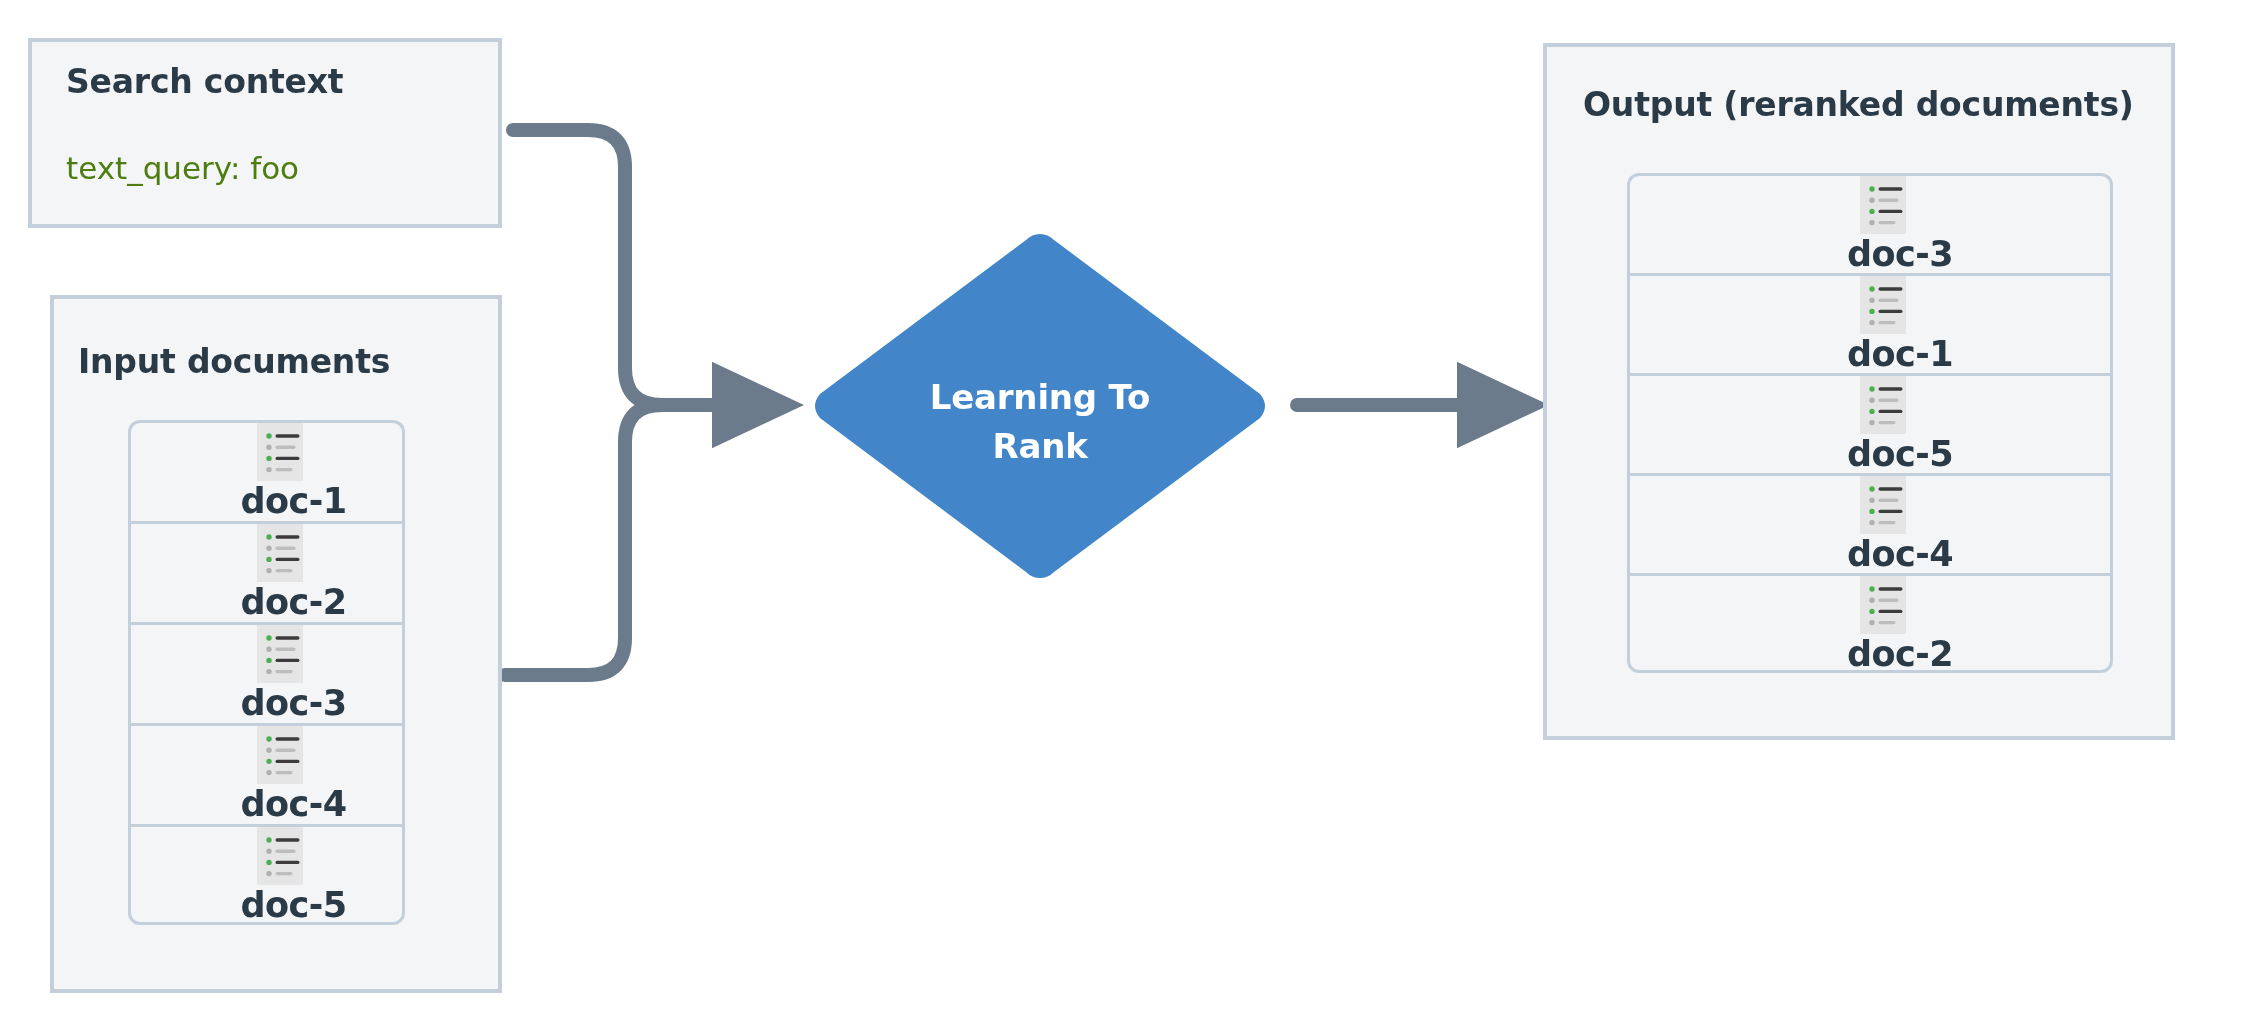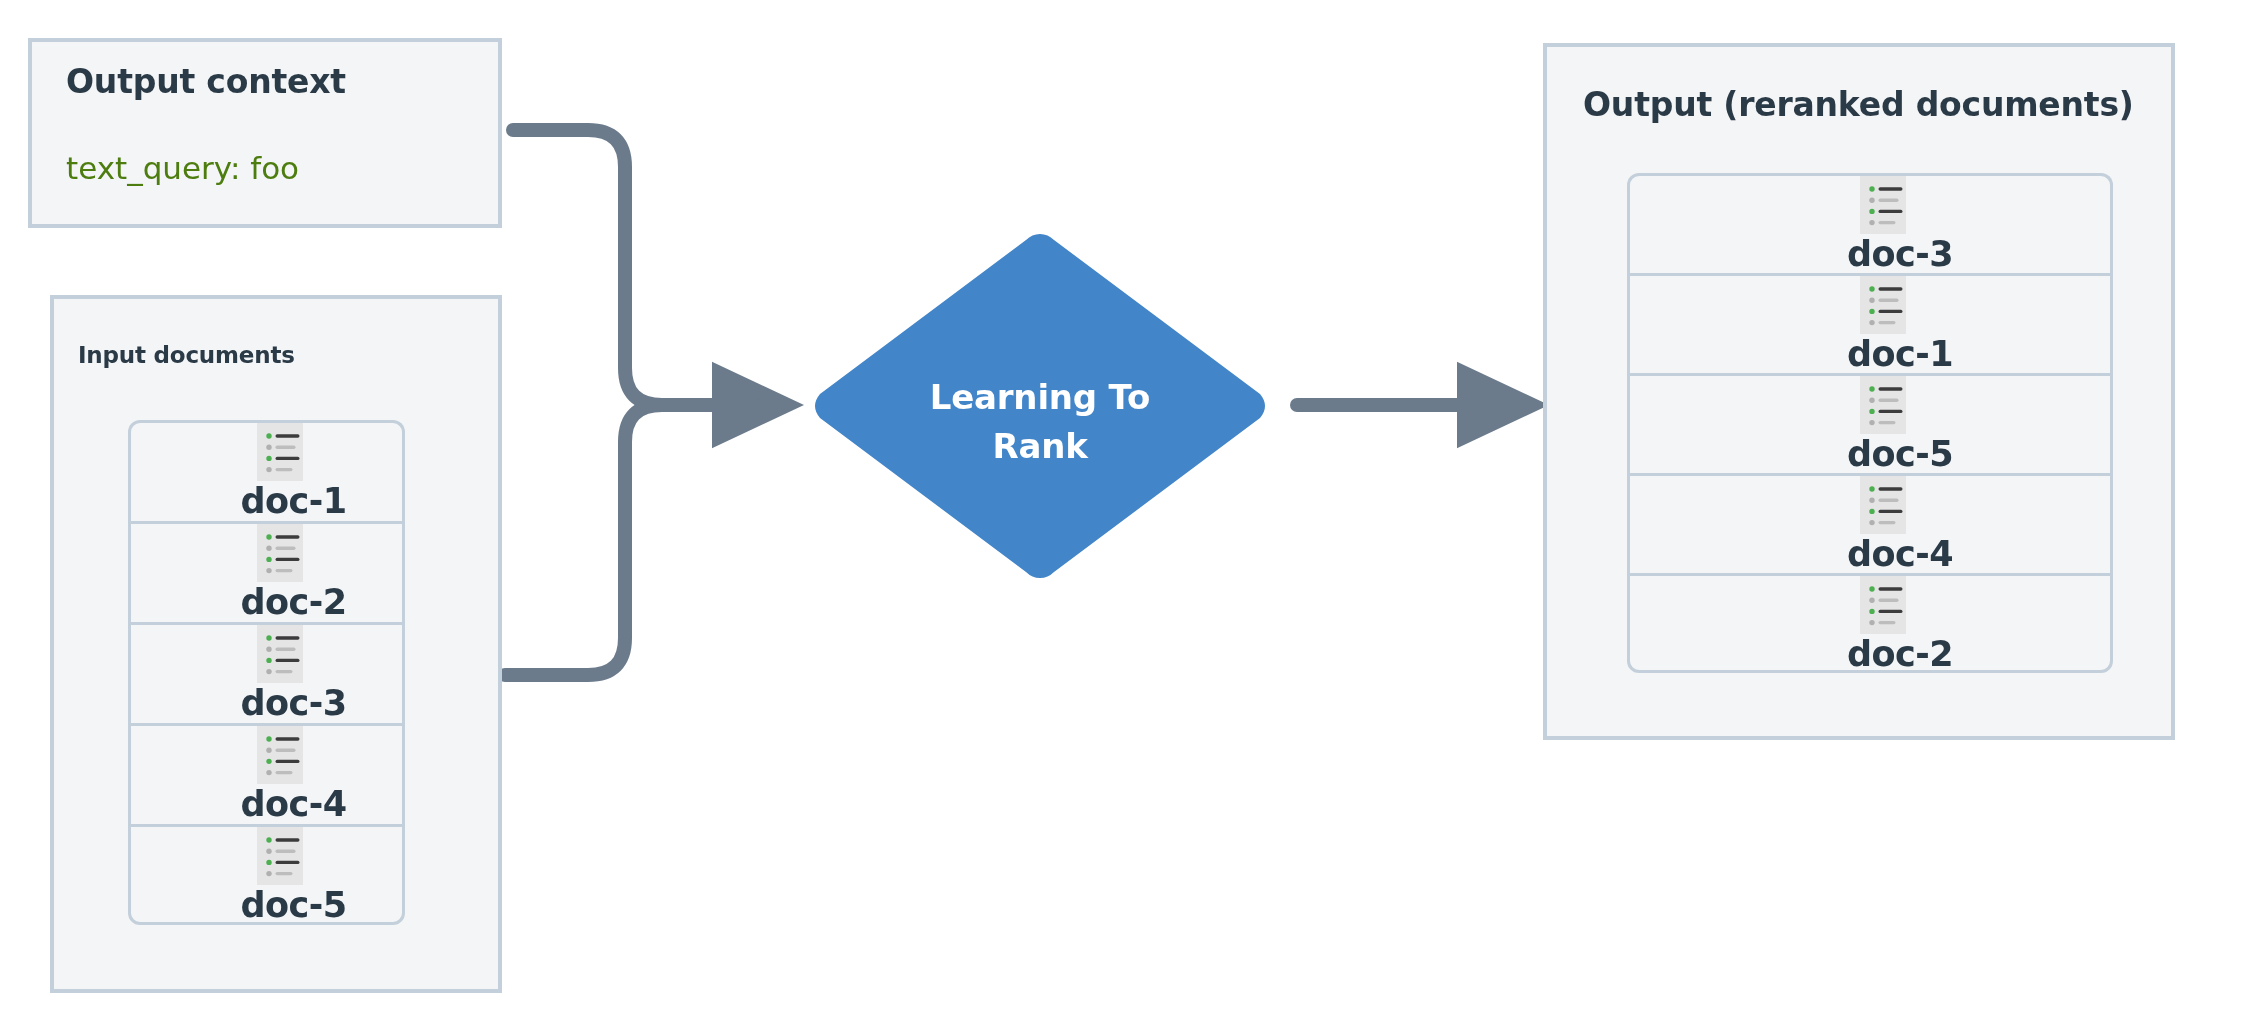--- a/index.html
+++ b/index.html
@@ -42,21 +42,21 @@
     white-space: nowrap;
   }
 
   
   #search-context-box { left: 28px;  top: 38px;  width: 474px; height: 190px; }
   #input-docs-box     { left: 50px;  top: 295px; width: 452px; height: 698px; }
   #output-box         { left: 1543px; top: 43px; width: 632px; height: 697px; }
 
   #search-context-title { left: 66px;  top: 62px;  font-size: 33px; }
   #search-context-query { left: 66px;  top: 150px; font-size: 31px; }
-  #input-docs-title     { left: 78px;  top: 342px; font-size: 23px; }
+  #input-docs-title     { left: 78px;  top: 342px; font-size: 33px; }
   #output-title         { left: 1583px; top: 85px; font-size: 33px; }
 
   
   .doc-list {
     position: absolute;
     box-sizing: border-box;
   }
   #input-doc-list  { left: 128px;  top: 420px; width: 277px; }
   #output-doc-list { left: 1627px; top: 173px; width: 486px; }
 
@@ -154,21 +154,21 @@
     </defs>
 
     <path d="M 513 130 L 588 130 Q 625 130 625 167 L 625 368 Q 625 405 662 405 L 755 405" fill="none" stroke="#6b7b8c" stroke-width="14" stroke-linecap="round" stroke-linejoin="round" marker-end="url(#arrowhead)"></path>
 
     <path d="M 505 675 L 588 675 Q 625 675 625 638 L 625 442 Q 625 405 662 405 L 755 405" fill="none" stroke="#6b7b8c" stroke-width="14" stroke-linecap="round" stroke-linejoin="round"></path>
 
     <path d="M 1297 405 L 1500 405" fill="none" stroke="#6b7b8c" stroke-width="14" stroke-linecap="round" marker-end="url(#arrowhead)"></path>
   </svg>
 
   <div class="panel" id="search-context-box"></div>
-  <div class="panel-title" id="search-context-title">Output context</div>
+  <div class="panel-title" id="search-context-title">Search context</div>
   <div class="panel-sub" id="search-context-query">text_query: foo</div>
 
   <div class="panel" id="input-docs-box"></div>
   <div class="panel-title" id="input-docs-title">Input documents</div>
   <div class="doc-list" id="input-doc-list">
       <div class="doc-item">
         <svg viewBox="0 0 46 58" width="46" height="58" class="doc-icon">
           <rect x="0" y="0" width="46" height="58" fill="#e5e5e5"></rect>
           <circle cx="12" cy="13" r="2.7" fill="#4caf50"></circle>
           <rect x="18.5" y="11.3" width="24" height="3.4" rx="1.7" fill="#3c3c3c"></rect>

